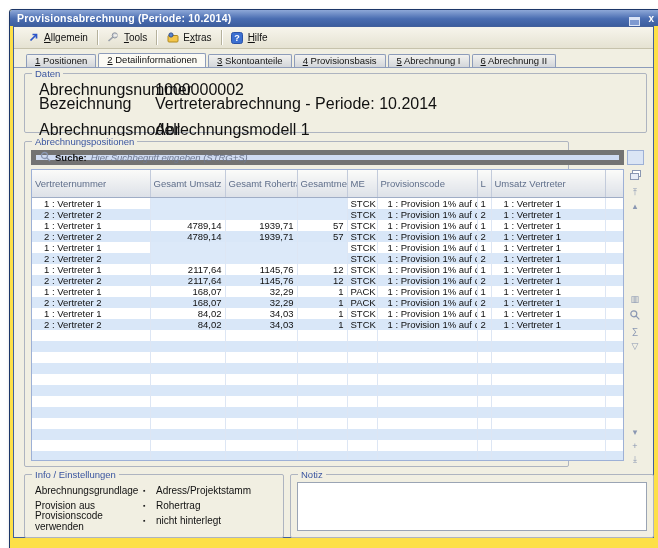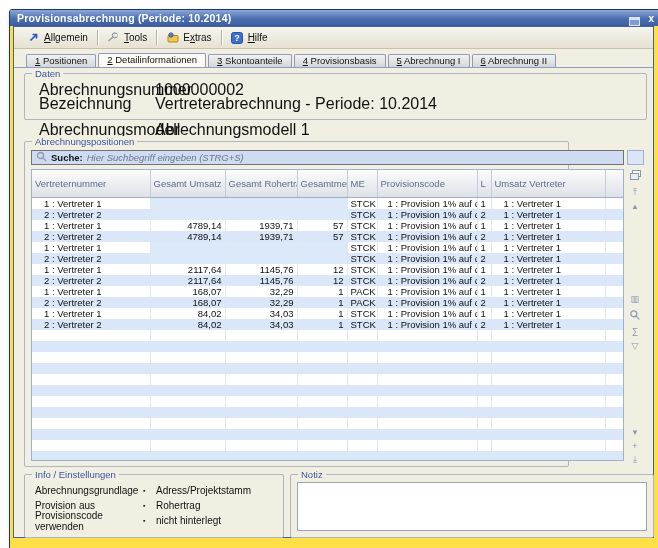--- a/index.html
+++ b/index.html
@@ -41,30 +41,30 @@
     height: 13px; line-height: 12px; padding: 0 8px; font-size: 9.5px; color: #111;
     background: linear-gradient(#f2f2ef,#d3d6da); border: 1px solid #8d9cba; border-bottom: none;
     border-radius: 2px 2px 0 0; margin-right: 2px; white-space: nowrap; cursor: default;
   }
   .tab.active { height: 14px; background: #fbfaf4; position: relative; z-index: 3; }
   .tab u { text-decoration: underline; }
   .page { position: absolute; top: 40px; left: 0; right: 0; bottom: 0; border-top: 1px solid #8d9cba; background: #f1efe2; }
   
   .groupbox { position: absolute; border: 1px solid #aeb4c0; border-radius: 2px; }
   .legend { position: absolute; top: -6px; left: 7px; background: #f1efe2; padding: 0 3px; font-size: 9.5px; color: #3a55a0; }
-  #daten { top: 5px; left: 10px; width: 623px; height: 47px; }
+  #daten { top: 5px; left: 10px; width: 623px; height: 60px; }
   #daten-fields { padding: 9px 0 0 14px; }
   .frow { display: flex; height: 14px; align-items: center; font-size: 16px; color: #111; }
   .frow.gap { margin-top: 12px; }
   .flabel { width: 116px; }
   
   #positionen { top: 73px; left: 10px; width: 545px; height: 326px; }
   .searchrow {
     position: absolute; top: 8px; left: 6px; width: 593px; height: 15px;
-    background: #cfdbf2; border: 1px solid #737373;
+    background: #cfdbf2; border: 5px solid #737373;
     display: flex; align-items: center; gap: 4px; padding-left: 4px; font-size: 9.5px;
   }
   .search-label { font-weight: bold; color: #111; }
   .search-placeholder { font-style: italic; color: #6e7890; }
   .search-extra { position: absolute; top: 8px; left: 602px; width: 17px; height: 15px; background: #dbe5f5; border: 1px solid #9db0d6; }
   .gridwrap {
     position: absolute; top: 27px; left: 6px; width: 593px; height: 292px;
     background: #fff; border: 1px solid #9db0d6; overflow: hidden;
   }
   table.grid { border-collapse: collapse; table-layout: fixed; width: 592px; font-size: 9.5px; }

